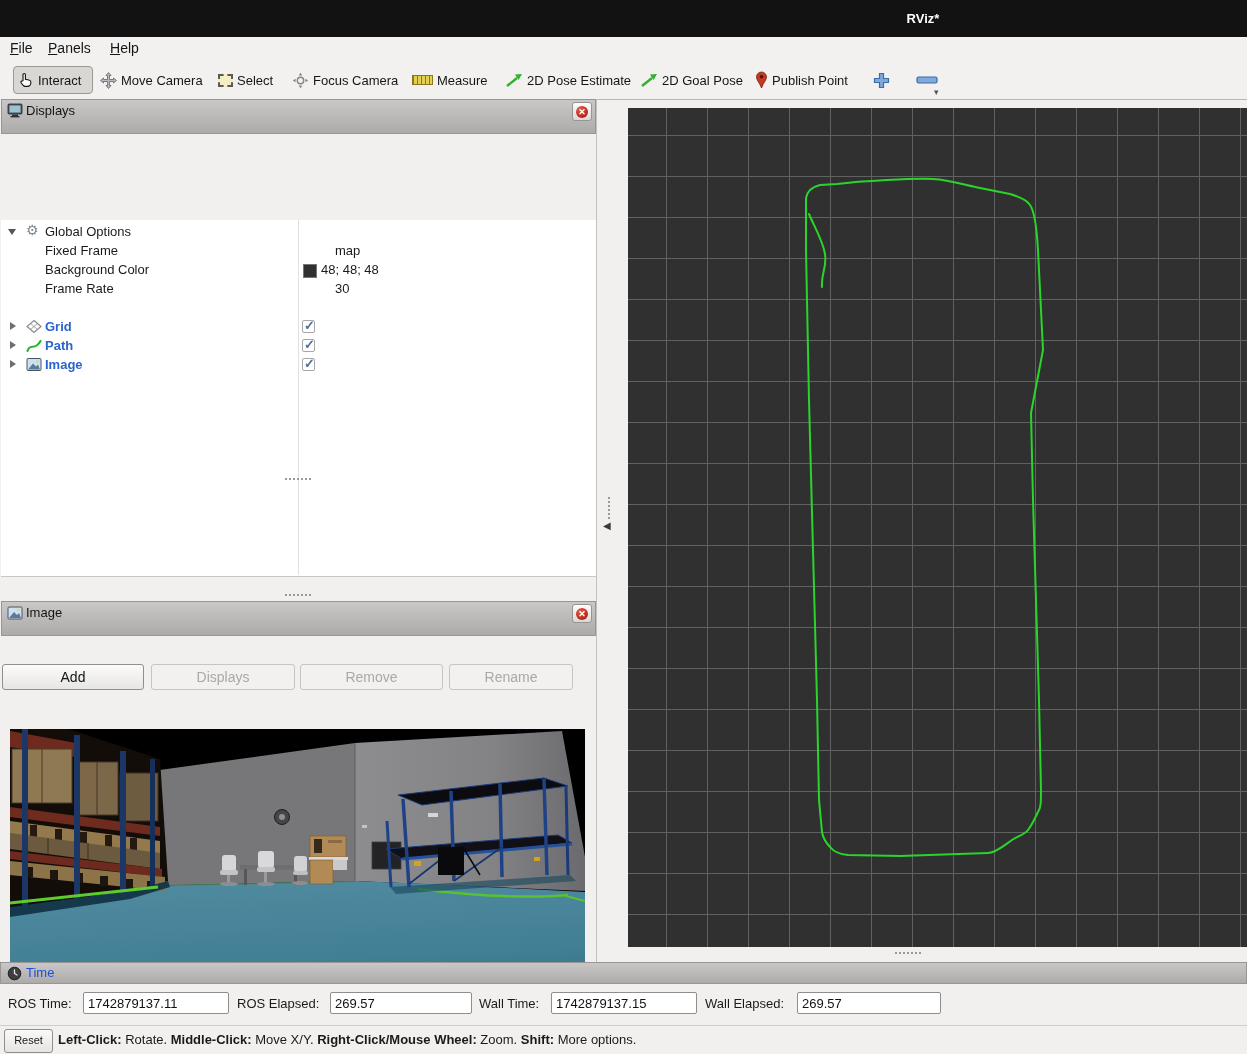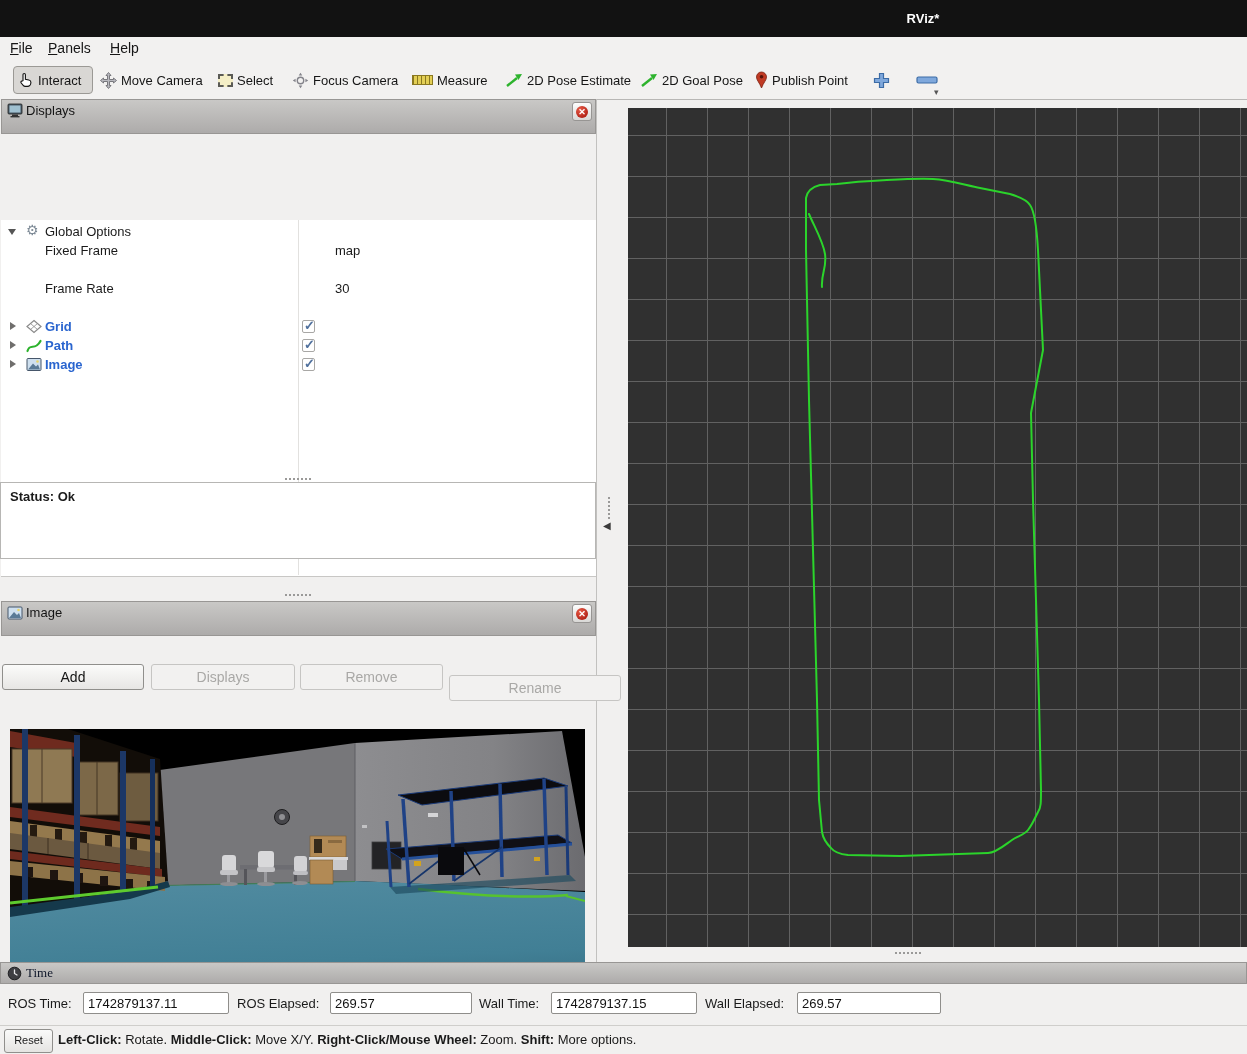--- a/index.html
+++ b/index.html
@@ -70,21 +70,21 @@
   
   .vsplit-dots{left:608px;top:497px;width:2px;height:22px;border-left:2px dotted #9a9998;}
   #collapse-arrow{left:603px;top:520px;font-size:10px;color:#3a3a3a;}
 
   
   #viewport{left:628px;top:108px;width:619px;height:839px;background:#303030;}
   #below-viewport-dots{left:895px;top:952px;}
 
   
   #time-header{left:0;top:962px;width:1247px;height:22px;background:linear-gradient(#c9c8c6,#adabaa);border:1px solid #989694;box-sizing:border-box;}
-  #time-title{left:26px;top:965px;font-size:13px;color:#0f172a;font-family:Liberation Serif, serif;}
+  #time-title{left:26px;top:965px;font-size:13px;color:#1d4ed8;}
   #time-body{left:0;top:984px;width:1247px;height:41px;background:#f1f0ef;}
   .tlabel{position:absolute;top:12px;font-size:13px;}
   .tinput{position:absolute;top:8px;height:22px;border:1px solid #8f8e8b;border-radius:2px;background:#fff;
      font-family:"Liberation Sans",sans-serif;font-size:13px;color:#111;padding:0 4px;box-sizing:border-box;}
 
   
   #bottombar{left:0;top:1025px;width:1247px;height:29px;background:#f1f0ef;border-top:1px solid #cfcecb;box-sizing:border-box;}
   #reset-btn{left:4px;top:1029px;width:47px;height:22px;background:linear-gradient(#fafaf9,#e5e4e2);
      border:1px solid #908f8c;border-radius:3px;font-size:11px;text-align:center;line-height:20px;}
   #hint-text{left:58px;top:1032px;font-size:13px;white-space:nowrap;}
@@ -201,20 +201,25 @@
         <span class="exp-open"></span>
         <span class="ticon" style="font-size:14px;color:#7d8a96;top:0;">⚙</span>
         <span class="lbl">Global Options</span>
       </div>
 
       <div class="trow" style="top:21px;">
         <span class="lbl">Fixed Frame</span>
         <span class="val">map</span>
       </div>
 
+      <div class="trow" style="top:40px;">
+        <span class="lbl">Background Color</span>
+        <span class="swatch"></span>
+        <span class="val-after-swatch">48; 48; 48</span>
+      </div>
 
       <div class="trow" style="top:59px;">
         <span class="lbl">Frame Rate</span>
         <span class="val">30</span>
       </div>
 
 
       <div class="trow" style="top:97px;">
         <span class="exp-closed"></span>
         <svg class="ticon" width="16" height="14" viewBox="0 0 16 14">
@@ -247,28 +252,25 @@
         </svg>
         <span class="lbl disp-name">Image</span>
         <span class="cbox">
             <span>✓</span>
           </span>
       </div>
     </div>
 
     <div class="hsplit-dots" style="left:285px;top:379px;"></div>
 
-    <div class="abs" id="status-box" style="top:383px;left:0;position:absolute;">
-      <div class="abs" id="status-text">Status: Ok</div>
-    </div>
 
     <div class="act-btn act-on" style="left:2px;width:142px;">Add</div>
     <div class="act-btn act-off" style="left:151px;width:144px;">Displays</div>
     <div class="act-btn act-off" style="left:300px;width:143px;">Remove</div>
-    <div class="act-btn act-off" style="left:449px;width:172px;margin-top:11px;">Rename</div>
+    <div class="act-btn act-off" style="left:449px;width:124px;">Rename</div>
 
     <div class="hsplit-dots" style="left:285px;top:495px;"></div>
 
     <div class="panel-header" style="top:502px;">
       <svg class="abs" style="left:5px;top:4px;" width="16" height="14" viewBox="0 0 16 14">
         <rect x="1" y="1" width="14" height="12" rx="1" fill="#cfe0ef" stroke="#46566a" stroke-width="1"></rect>
         <polygon points="2,12 7,6 10,9 12,7 14,12" fill="#5a7a96"></polygon>
         <circle cx="11.5" cy="4" r="1.3" fill="#e8d46a"></circle>
       </svg>
       <span class="ph-label">Image</span>

